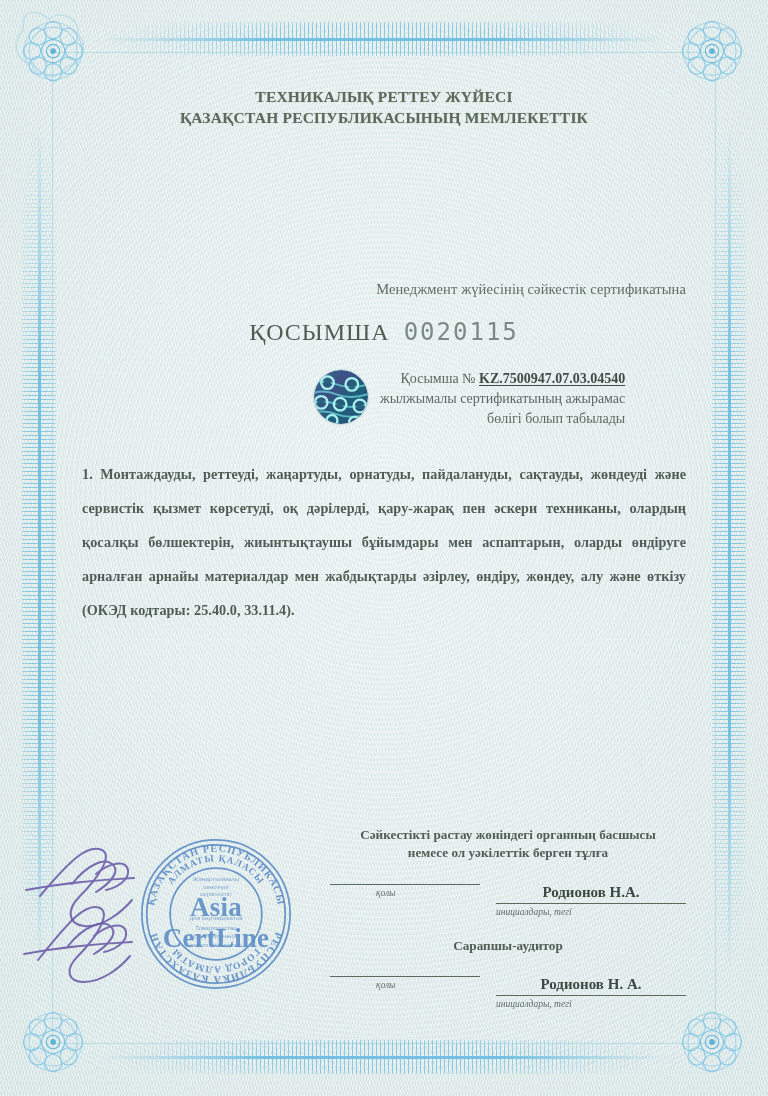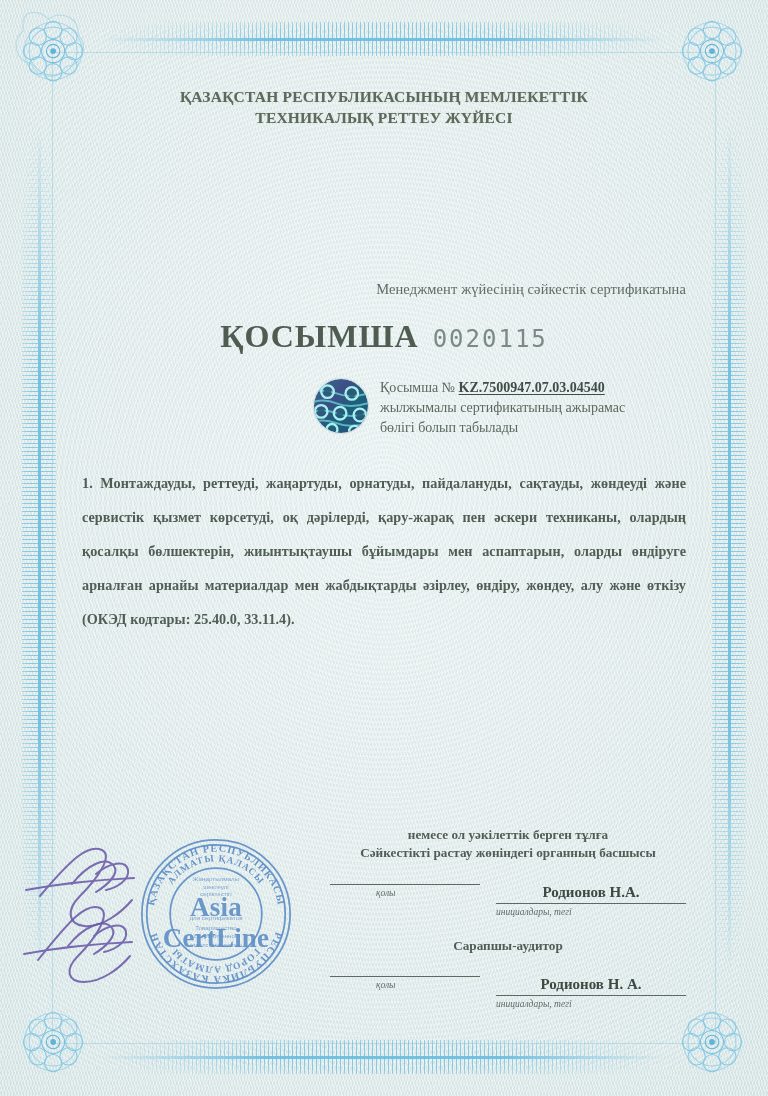--- a/index.html
+++ b/index.html
@@ -130,22 +130,22 @@
 
   .title-row {
     margin-top: 20px;
     text-align: center;
     display: flex;
     justify-content: center;
     align-items: baseline;
     gap: 14px;
   }
   .title-main {
-    font-size: 32px;
-    font-weight: bold;
+    font-size: 24px;
+    font-weight: normal;
     letter-spacing: 1px;
     color: #4e5c52;
   }
   .serial-number {
     font-family: "DejaVu Sans Mono", monospace;
     font-size: 24px;
     letter-spacing: 2px;
     color: #7b8a84;
   }
 
@@ -163,20 +163,21 @@
     border-radius: 50%;
     margin-top: 2px;
     overflow: hidden;
     box-shadow: 0 0 2px rgba(40,80,110,.45);
   }
   .ref-text {
     font-size: 14px;
     line-height: 1.42;
     color: #5b6960;
     padding-top: 1px;
+    text-align: right;
   }
   .ref-code {
     font-weight: bold;
     color: #3f4d46;
     text-decoration: underline;
     text-underline-offset: 2px;
   }
 
   
   .body {
@@ -355,22 +356,22 @@
       </g>
       <circle cx="50" cy="50" r="12" stroke="#6bbcdd"></circle>
       <circle cx="50" cy="50" r="7" stroke="#54afd6"></circle>
       <circle cx="50" cy="50" r="3" fill="#54afd6" stroke="none"></circle>
     </g>
   </svg>
 
   <div class="content">
 
     <div class="doc-header">
+      <div>ТЕХНИКАЛЫҚ РЕТТЕУ ЖҮЙЕСІ</div>
       <div>ҚАЗАҚСТАН РЕСПУБЛИКАСЫНЫҢ МЕМЛЕКЕТТІК</div>
-      <div>ТЕХНИКАЛЫҚ РЕТТЕУ ЖҮЙЕСІ</div>
     </div>
 
     <div class="subtitle">Менеджмент жүйесінің сәйкестік сертификатына</div>
 
     <div class="title-row">
       <span class="title-main">ҚОСЫМША</span>
       <span class="serial-number">0020115</span>
     </div>
 
     <div class="ref-block">
@@ -480,22 +481,22 @@
       <path d="M28 62 C 60 22, 76 4, 90 10 C 102 16, 84 42, 68 58 C 54 72, 58 84, 74 84 C 92 84, 110 70, 120 58"></path>
       <path d="M58 48 C 74 28, 94 20, 102 30 C 108 38, 94 50, 84 56"></path>
       <path d="M84 38 C 98 26, 114 24, 116 34 C 118 44, 104 52, 94 54"></path>
       <path d="M14 56 C 46 50, 82 46, 122 44"></path>
     </g>
   </svg>
 
   <div class="signatures">
     <div class="sig-group">
       <div class="sig-role">
+        <div>Сәйкестікті растау жөніндегі органның басшысы</div>
         <div>немесе ол уәкілеттік берген тұлға</div>
-        <div>Сәйкестікті растау жөніндегі органның басшысы</div>
       </div>
       <div class="sig-lines">
         <div class="sig-col sign">
           <div class="sig-rule"></div>
           <div class="sig-caption left">қолы</div>
         </div>
         <div class="sig-col name">
           <div class="sig-name">Родионов Н.А.</div>
           <div class="sig-rule"></div>
           <div class="sig-caption">инициалдары, тегі</div>

